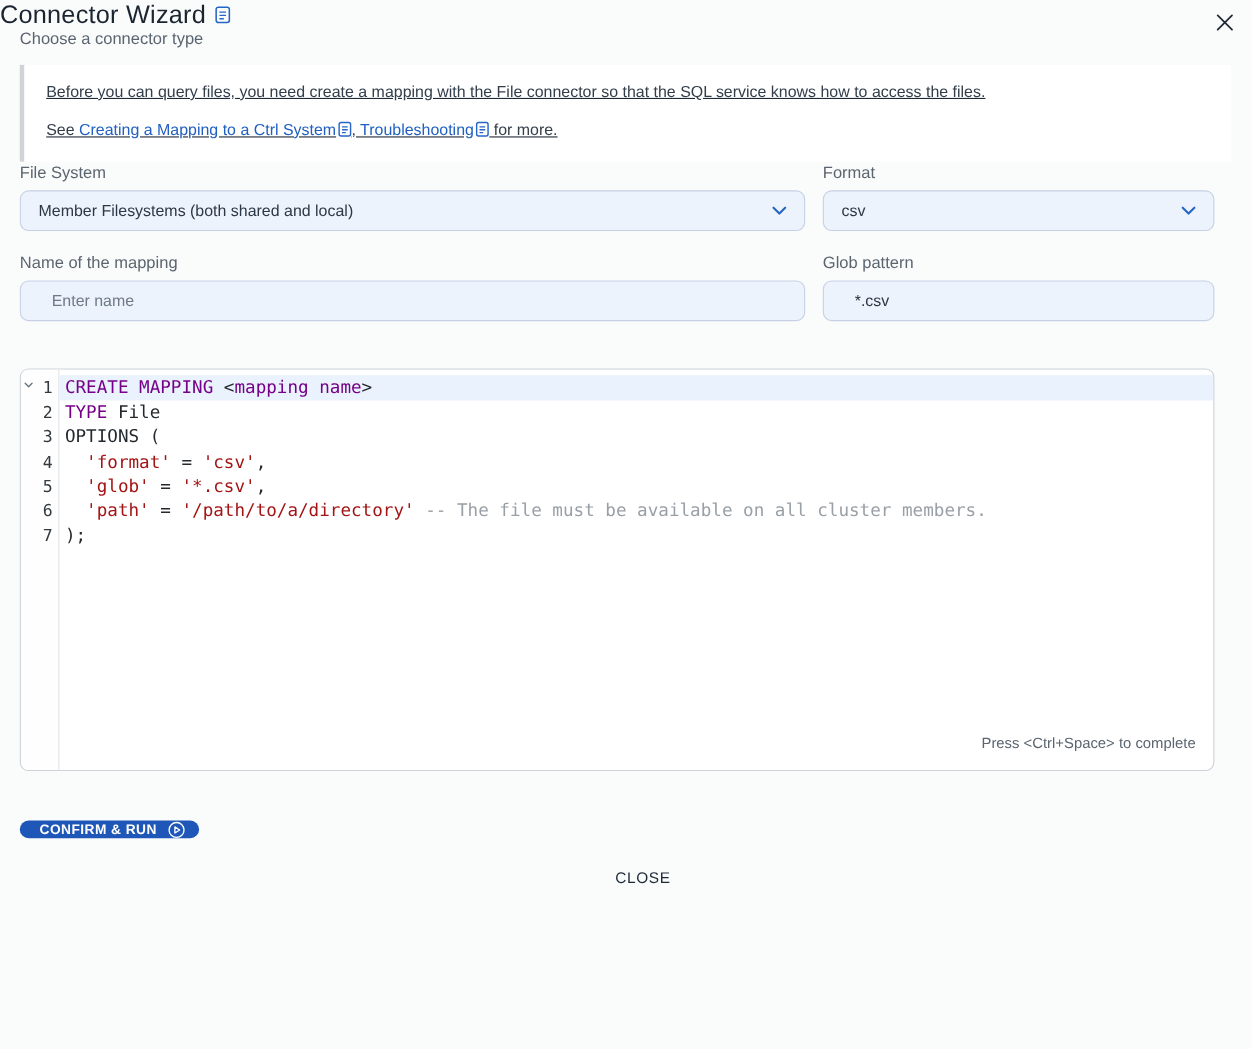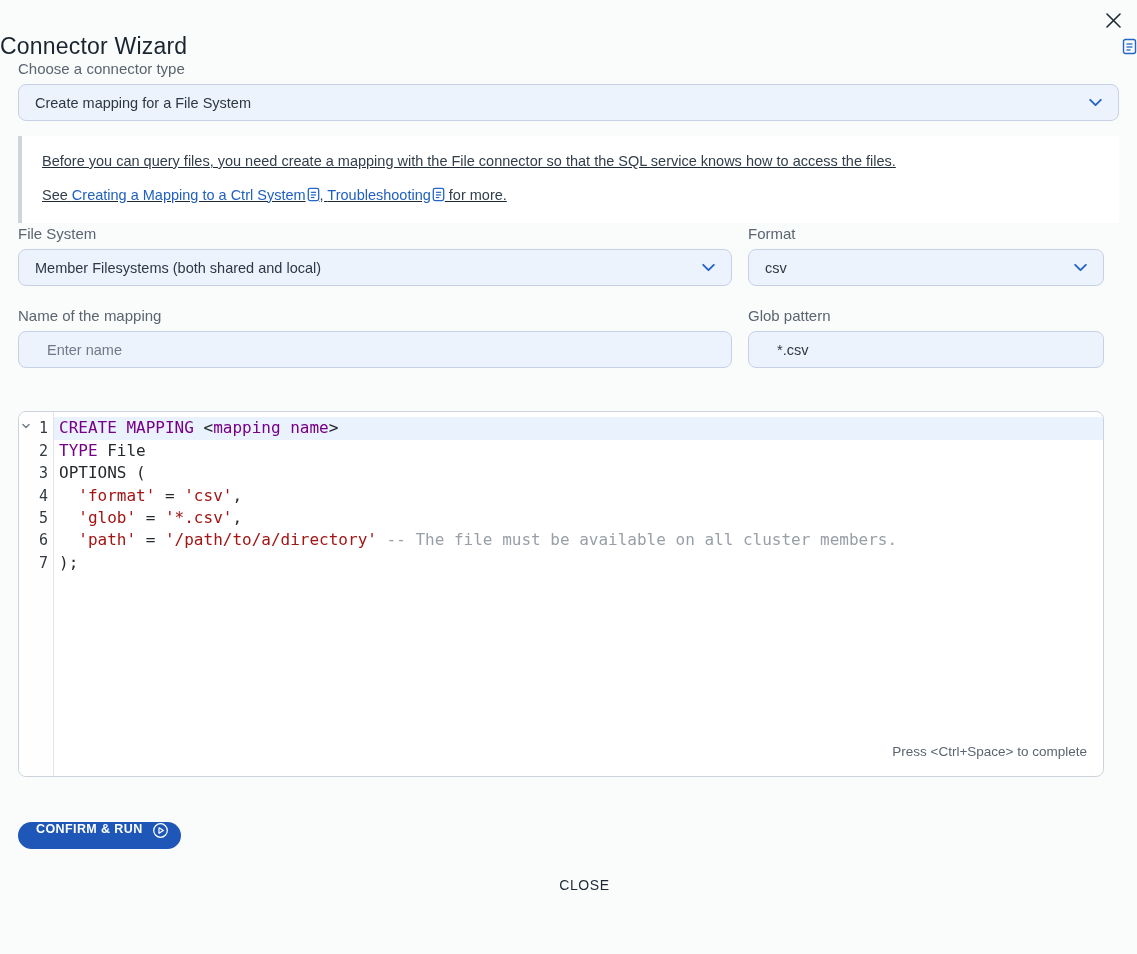--- a/index.html
+++ b/index.html
@@ -14,21 +14,21 @@
 
   
   .dialog-close {
     position:absolute; top:8px; right:12px; width:24px; height:24px;
     display:flex; align-items:center; justify-content:center; cursor:pointer;
     background:none; border:none;
   }
 
   
   .title-row {
-    margin-top:33px; display:flex; justify-content:space-between; align-items:center; gap:8px;
+    display:flex; justify-content:flex-start; align-items:center; gap:8px;
   }
   .title-row h1 {
     font-size:23px; font-weight:400; color:#1a2530; letter-spacing:.2px;
   }
 
   .section-label {
     font-size:15px; color:#5b6570; margin-bottom:7px;
   }
 
   
@@ -97,25 +97,25 @@
   .tk-c { color:#999fa6; }
   .tk-p { color:#24292e; }
   .editor-hint {
     position:absolute; right:16px; bottom:13px;
     font-family:"Liberation Sans",sans-serif; font-size:13.5px; color:#5b6570;
   }
 
   
   .confirm-btn {
     margin:45px 0 0 18px;
-    height:27px; border:none; border-radius:15px;
+    height:16px; border:none; border-radius:15px;
     background: var(--button-blue, #1e57b7);
     color:#fff; font-family:"Liberation Sans",sans-serif;
     font-size:12.5px; font-weight:700; letter-spacing:.4px;
-    display:inline-flex; gap:9px;
+    display:inline-flex; align-items:center; gap:9px;
     padding:0 12px 0 18px; cursor:pointer;
   }
   .close-row { margin-top:27px; text-align:center;padding-left:32px; }
   .close-btn {
     background:none; border:none; cursor:pointer;
     font-family:"Liberation Sans",sans-serif;
     font-size:14px; font-weight:500; letter-spacing:.6px; color:#1d2a36;
   }
 </style>
 </head>
@@ -140,28 +140,20 @@
         <line x1="4.5" y1="9" x2="10.5" y2="9" stroke="#2565c7" stroke-width="1.3"></line>
         <line x1="4.5" y1="12" x2="8.5" y2="12" stroke="#2565c7" stroke-width="1.3"></line>
       </svg>
   </span>
 </div>
 
 <div class="content">
 
   <div class="connector-block">
     <div class="section-label">Choose a connector type</div>
-    <div class="field">
-      <span class="field-text">Create mapping for a File System</span>
-      <span style="line-height:0;">
-        <svg width="17" height="17" viewBox="0 0 16 16">
-            <polyline points="3,5.5 8,10.5 13,5.5" fill="none" stroke="#2565c7" stroke-width="1.8" stroke-linecap="round" stroke-linejoin="round"></polyline>
-          </svg>
-      </span>
-    </div>
   </div>
 
   <div class="info-box">
     <p>Before you can query files, you need create a mapping with the File connector so that the SQL service knows how to access the files.</p>
     <p><span>See </span><a>Creating a Mapping to a Ctrl System</a><span class="doc-icon-inline"><svg width="13" height="15" viewBox="0 0 15 17">
             <rect x="1.5" y="1.5" width="12" height="14" rx="2" fill="none" stroke="#2565c7" stroke-width="1.5"></rect>
             <line x1="4.5" y1="6" x2="10.5" y2="6" stroke="#2565c7" stroke-width="1.4"></line>
             <line x1="4.5" y1="9" x2="10.5" y2="9" stroke="#2565c7" stroke-width="1.4"></line>
             <line x1="4.5" y1="12" x2="8.5" y2="12" stroke="#2565c7" stroke-width="1.4"></line>
           </svg></span><span>, </span><a>Troubleshooting</a><span class="doc-icon-inline"><svg width="13" height="15" viewBox="0 0 15 17">

